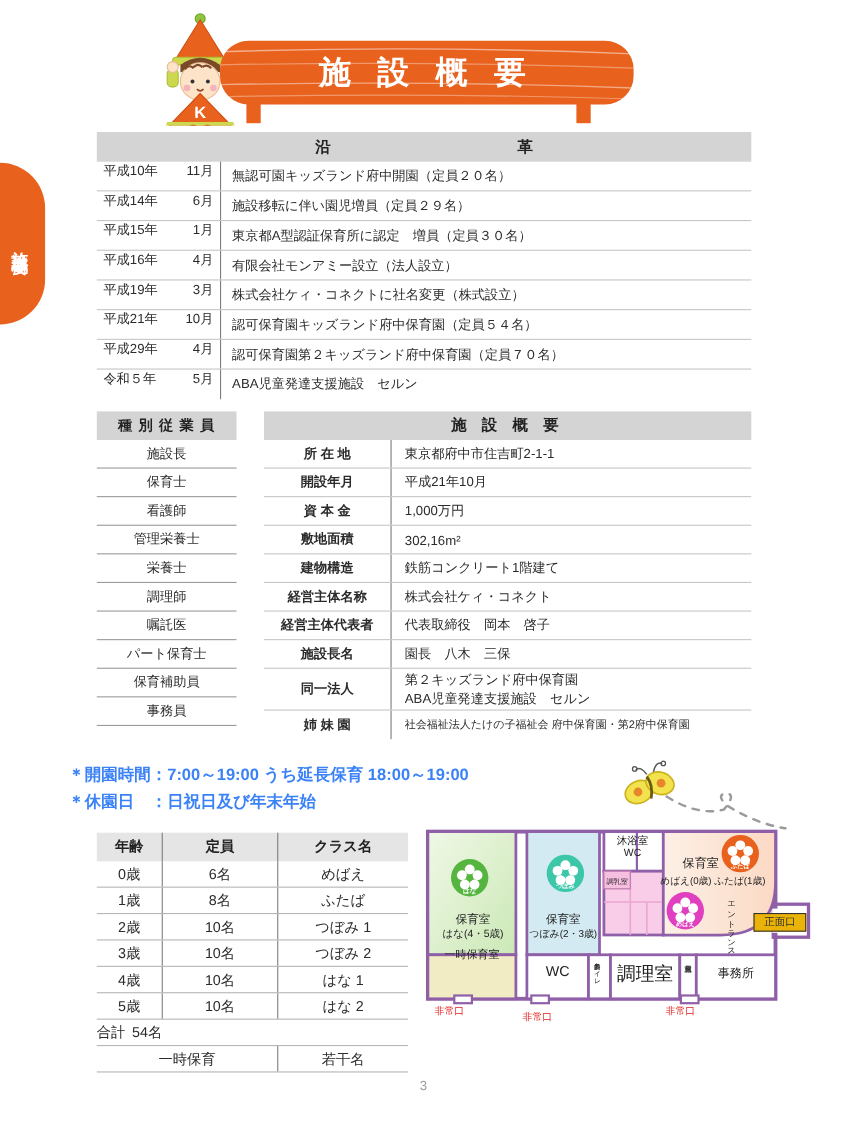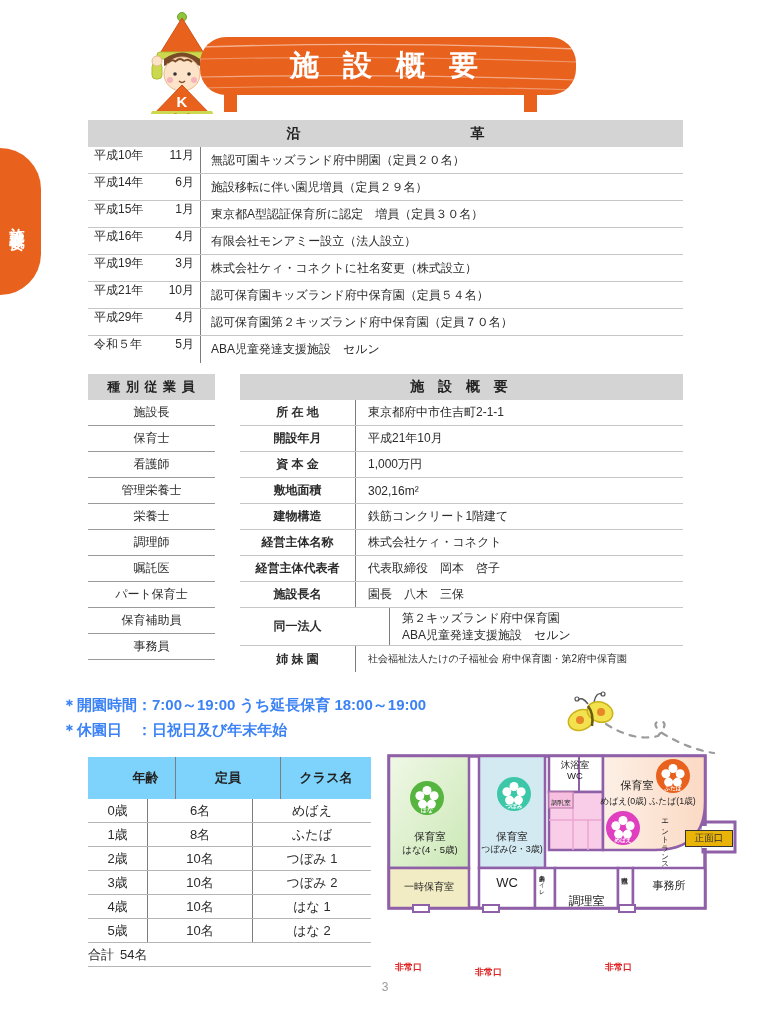--- a/index.html
+++ b/index.html
@@ -39,42 +39,42 @@
   .staff .tbl-hdr{height:26px;font-size:13px;letter-spacing:1px;}
   .s-item{height:26px;display:flex;align-items:center;justify-content:center;border-bottom:1px solid #9a9a9a;}
 
   
   .facility{left:240px;top:374px;width:443px;}
   .facility .tbl-hdr{height:26px;font-size:14px;letter-spacing:5px;}
   .f-row{display:flex;min-height:26px;align-items:stretch;border-bottom:1px solid #c6c6c6;}
   .f-row:last-child{border-bottom:none;}
   .f-label{width:115px;display:flex;align-items:center;justify-content:center;font-weight:bold;text-align:center;}
   .f-value{flex:1;border-left:1px solid #7d7d7d;padding:2px 0 2px 12px;display:flex;flex-direction:column;justify-content:center;}
-  .f-tall{height:38px;gap:34px;}
+  .f-tall{height:38px;}
   .f-small{font-size:10px;justify-content:center;}
 
   
   .notes{position:absolute;left:62px;top:692px;font-size:15px;font-weight:bold;line-height:25px;color:#3b82f6;}
 
   
   .classes{left:88px;top:757px;width:283px;font-size:13px;}
-  .classes .tbl-hdr{height:42px;font-size:13px;display:flex;background:#7dd3fc;padding-left:28px;}
+  .classes .tbl-hdr{height:26px;font-size:13px;display:flex;background:#e5e5e5;}
   .c-hcell{display:flex;align-items:center;justify-content:center;height:100%;}
   .c-row{display:flex;height:24px;align-items:stretch;border-bottom:1px solid #b5b5b5;}
   .c-age{width:60px;border-right:1px solid #7d7d7d;display:flex;align-items:center;justify-content:center;}
   .c-cap{width:105px;border-right:1px solid #7d7d7d;display:flex;align-items:center;justify-content:center;}
   .c-cls{flex:1;display:flex;align-items:center;justify-content:center;}
   .c-merge{width:165px;display:flex;align-items:center;gap:6px;}
   .c-merge-b{width:165px;border-right:1px solid #7d7d7d;display:flex;align-items:center;justify-content:center;}
 
   
   .floorplan{position:absolute;left:383px;top:750px;width:385px;height:187px;}
   .fp-label{position:absolute;text-align:center;color:#222;line-height:13px;}
   .vtext{writing-mode:vertical-rl;text-orientation:upright;line-height:1;}
-  .exit{position:absolute;color:#e02020;font-size:9px;font-weight:bold;margin-top:48px;}
+  .exit{position:absolute;color:#e02020;font-size:9px;font-weight:normal;}
   .front-box{position:absolute;left:302px;top:80px;width:46px;border:1.5px solid #333;background:#eab308;
              font-size:9.5px;text-align:center;padding:1px 0;}
 
   .butterfly{position:absolute;left:558px;top:686px;}
 
   .page-num{position:absolute;left:0;right:0;top:980px;text-align:center;color:#9a9a9a;font-size:12px;}
 </style>
 </head>
 <body>
 
@@ -313,20 +313,24 @@
         <div class="c-age">5歳</div>
         <div class="c-cap">10名</div>
         <div class="c-cls">はな 2</div>
       </div>
     <div class="c-row">
         <div class="c-merge">
           <span>合計</span>
           <span>54名</span>
         </div>
         <div class="c-cls"></div>
+      </div>
+    <div class="c-row">
+        <div class="c-merge-b">一時保育</div>
+        <div class="c-cls">若干名</div>
       </div>
   </div>
 
   <div class="floorplan">
     <svg width="385" height="187" viewBox="0 0 385 187">
       <defs>
         <linearGradient id="gGreen" x1="0" y1="0" x2="1" y2="1">
           <stop offset="0" stop-color="#f0f8e6"></stop>
             <stop offset="1" stop-color="#cbe8b6"></stop>
         </linearGradient>
@@ -408,37 +412,37 @@
         <circle cx="240" cy="78" r="3" fill="#e03fc0"></circle>
         <text x="240" y="91.5" text-anchor="middle" font-size="5.5" fill="#fff" font-weight="bold">めばえ</text>
       </g>
     </svg>
 
     
     <div class="fp-label" style="left:8px;top:80px;width:78px;font-size:10.5px;">
       <div>保育室</div>
       <div style="font-size:9.5px">はな(4・5歳)</div>
     </div>
-    <div class="fp-label" style="left:4px;top:130px;width:84px;font-size:10px;">一時保育室</div>
+    <div class="fp-label" style="left:4px;top:112px;width:84px;font-size:10px;">一時保育室</div>
     <div class="fp-label" style="left:89px;top:80px;width:80px;font-size:10.5px;">
       <div>保育室</div>
       <div style="font-size:9px">つぼみ(2・3歳)</div>
     </div>
     <div class="fp-label" style="left:164px;top:9px;width:56px;font-size:9.5px;line-height:11px;">
       <div>沐浴室</div>
       <div>WC</div>
     </div>
     <div class="fp-label" style="left:165px;top:46px;width:26px;font-size:6.5px;">調乳室</div>
     <div class="fp-label" style="left:224px;top:29px;width:60px;font-size:11px;">保育室</div>
     <div class="fp-label" style="left:206px;top:45px;width:118px;font-size:8.8px;">めばえ(0歳) ふたば(1歳)</div>
     <div class="fp-label vtext" style="left:278px;top:64px;font-size:7.5px;">エントランス</div>
     <div class="front-box">正面口</div>
     <div class="fp-label" style="left:96px;top:126px;width:56px;font-size:13px;">WC</div>
     <div class="fp-label vtext" style="left:156px;top:121px;font-size:6px;">多目的トイレ</div>
-    <div class="fp-label" style="left:172px;top:129px;width:63px;font-size:12px;margin-top:16px;">調理室</div>
+    <div class="fp-label" style="left:172px;top:129px;width:63px;font-size:17px;">調理室</div>
     <div class="fp-label vtext" style="left:238px;top:122px;font-size:6.5px;">職員室</div>
     <div class="fp-label" style="left:250px;top:129px;width:72px;font-size:11px;">事務所</div>
     <div class="exit" style="left:12px;top:163px;">非常口</div>
     <div class="exit" style="left:92px;top:168px;">非常口</div>
     <div class="exit" style="left:222px;top:163px;">非常口</div>
   </div>
 
   <div class="page-num">3</div>
 
 </div>

